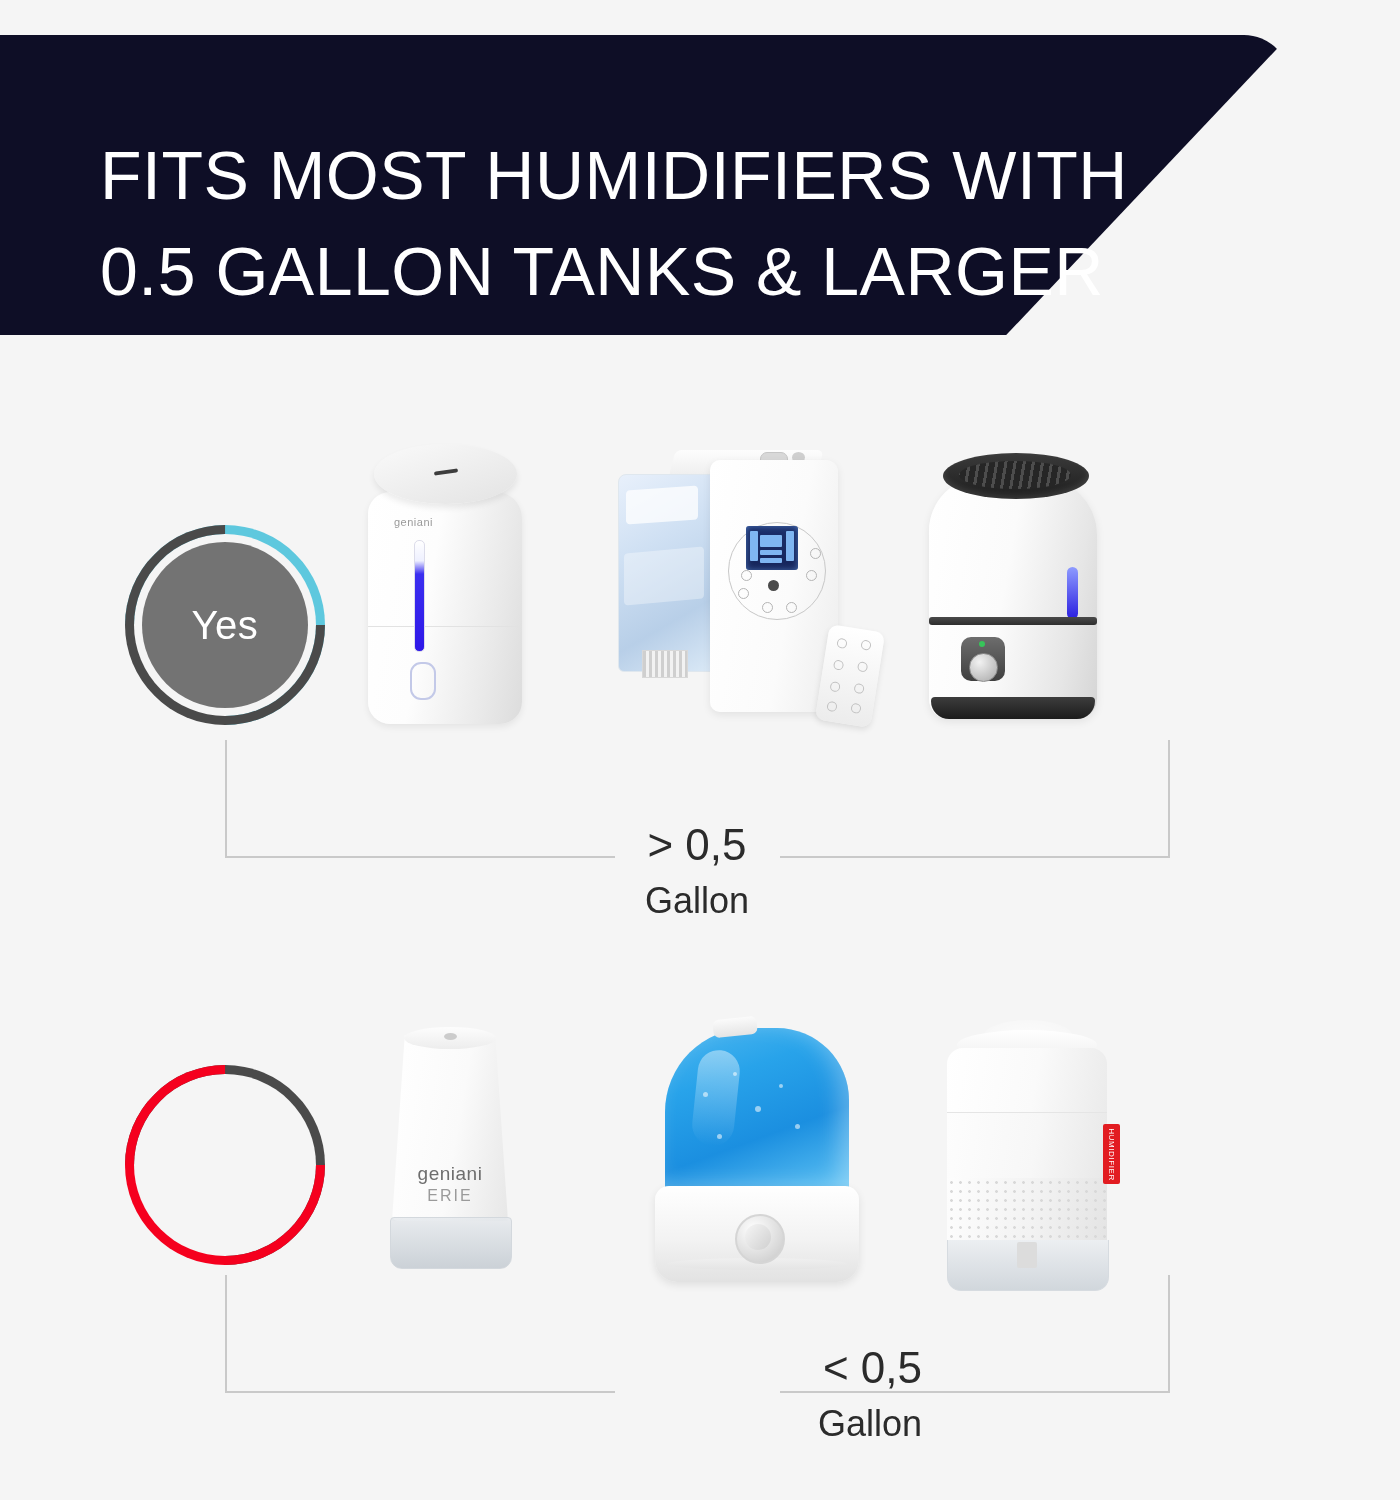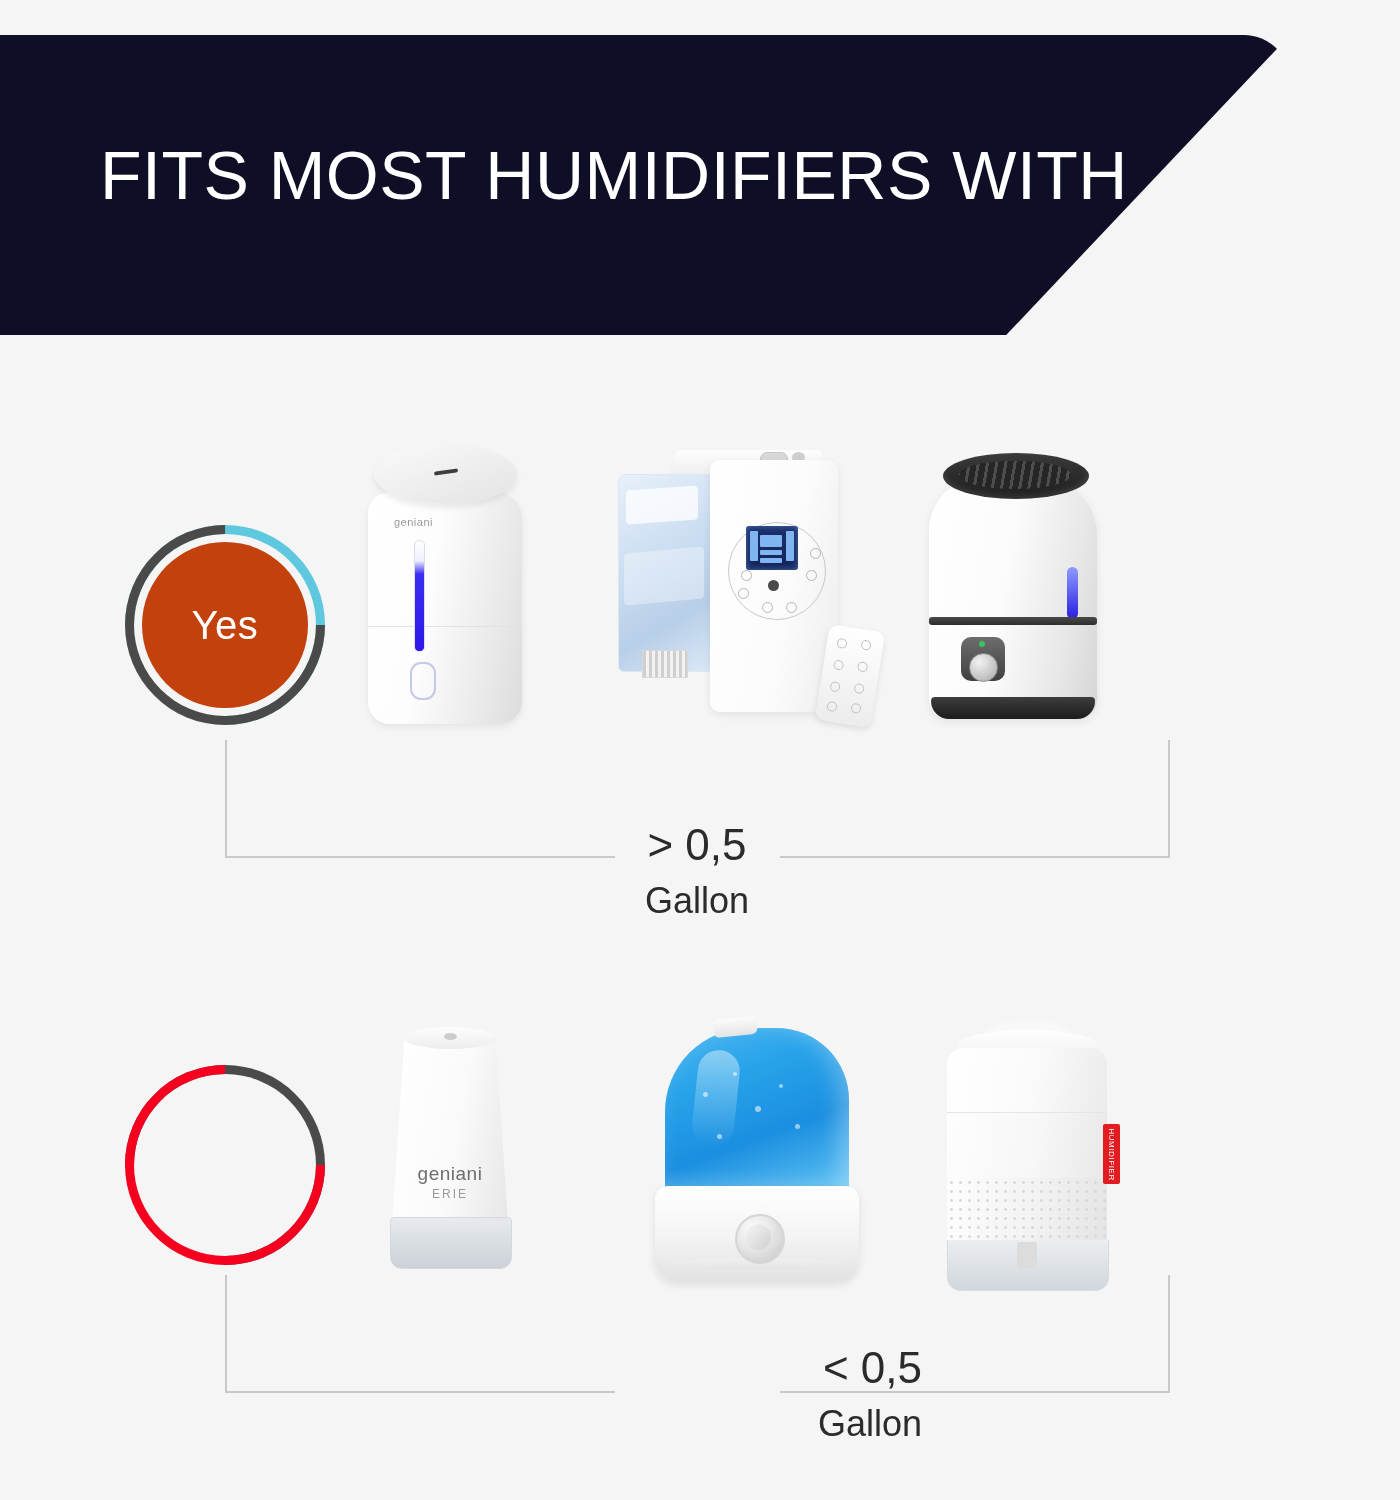--- a/index.html
+++ b/index.html
@@ -46,21 +46,21 @@
                    transform:rotate(45deg);}
   .badge .ring-bot{border-bottom-color:var(--cb);border-left-color:var(--cb);border-right-color:var(--cb);
                    transform:rotate(45deg);}
   .badge .inner{
     position:absolute;left:17px;top:17px;width:166px;height:166px;
     border-radius:50%;
     display:flex;align-items:center;justify-content:center;
     color:#ffffff;font-size:40px;letter-spacing:0.5px;
   }
   .badge-yes{--ct:#5ec8de;--cb:#4a4a4a;}
-  .badge-yes .inner{background:#c2410c;}
+  .badge-yes .inner{background:#737373;}
   .badge-no{--ct:#4a4a4a;--cb:#f5001e;}
   .badge-no .inner{background:#f5001e;}
 
   
   .bracket{position:absolute;}
   .bracket .bline{position:absolute;background:#c9c9c9;}
   .bracket .tick{width:2px;background:#c9c9c9;position:absolute;}
   .bracket .hl{height:2px;position:absolute;}
   .bracket-label{
     position:absolute;text-align:center;color:#2b2b2b;
@@ -157,21 +157,21 @@
   .p4-body{
     position:absolute;left:24px;top:40px;width:116px;height:186px;
     background:linear-gradient(100deg,#ffffff,#fafafa 55%,#e7e7e7);
     border-radius:16px 16px 6px 6px;
     clip-path:polygon(11% 0, 89% 0, 100% 100%, 0 100%);
     box-shadow:0 3px 7px rgba(0,0,0,.07);
   }
   .p4-top{position:absolute;left:36px;top:32px;width:92px;height:22px;background:linear-gradient(#fdfdfd,#ededed);border-radius:50%;}
   .p4-noz{position:absolute;left:76px;top:38px;width:13px;height:7px;background:#cccccc;border-radius:50%;}
   .p4-logo{position:absolute;left:0;top:168px;width:164px;text-align:center;font-size:19px;color:#6e6e6e;letter-spacing:.5px;}
-  .p4-sub{position:absolute;left:0;top:192px;width:164px;text-align:center;font-size:12px;color:#9a9a9a;letter-spacing:2px;}
+  .p4-sub{position:absolute;left:0;top:192px;width:164px;text-align:center;font-size:16px;color:#9a9a9a;letter-spacing:2px;}
   .p4-base{
     position:absolute;left:22px;top:222px;width:120px;height:50px;
     background:linear-gradient(rgba(228,232,236,.78),rgba(196,203,210,.85));
     border-radius:4px 4px 12px 12px;border:1px solid #d3d8dd;
   }
 
   
   .p5-tank{
     position:absolute;left:20px;top:28px;width:184px;height:166px;
     background:linear-gradient(160deg,#4fb8f0 0%,#28a3ea 30%,#1b8fe0 62%,#63c6f5 100%);
@@ -226,20 +226,21 @@
   }
   .p6-mist{position:absolute;left:58px;top:20px;width:90px;height:34px;background:radial-gradient(ellipse at 50% 80%,rgba(255,255,255,.95),rgba(245,245,245,0));border-radius:50%;}
 </style>
 </head>
 <body>
 
 <div class="banner-wrap">
   <div class="banner"></div>
   <div class="banner-text">
     <div>FITS MOST HUMIDIFIERS WITH</div>
+    <div>0.5 GALLON TANKS &amp; LARGER</div>
   </div>
 </div>
 
 <div class="row row-yes"></div>
 
 <div class="badge badge-yes">
   <div class="ring-top"></div>
   <div class="ring-bot"></div>
   <div class="inner">Yes</div>
 </div>

